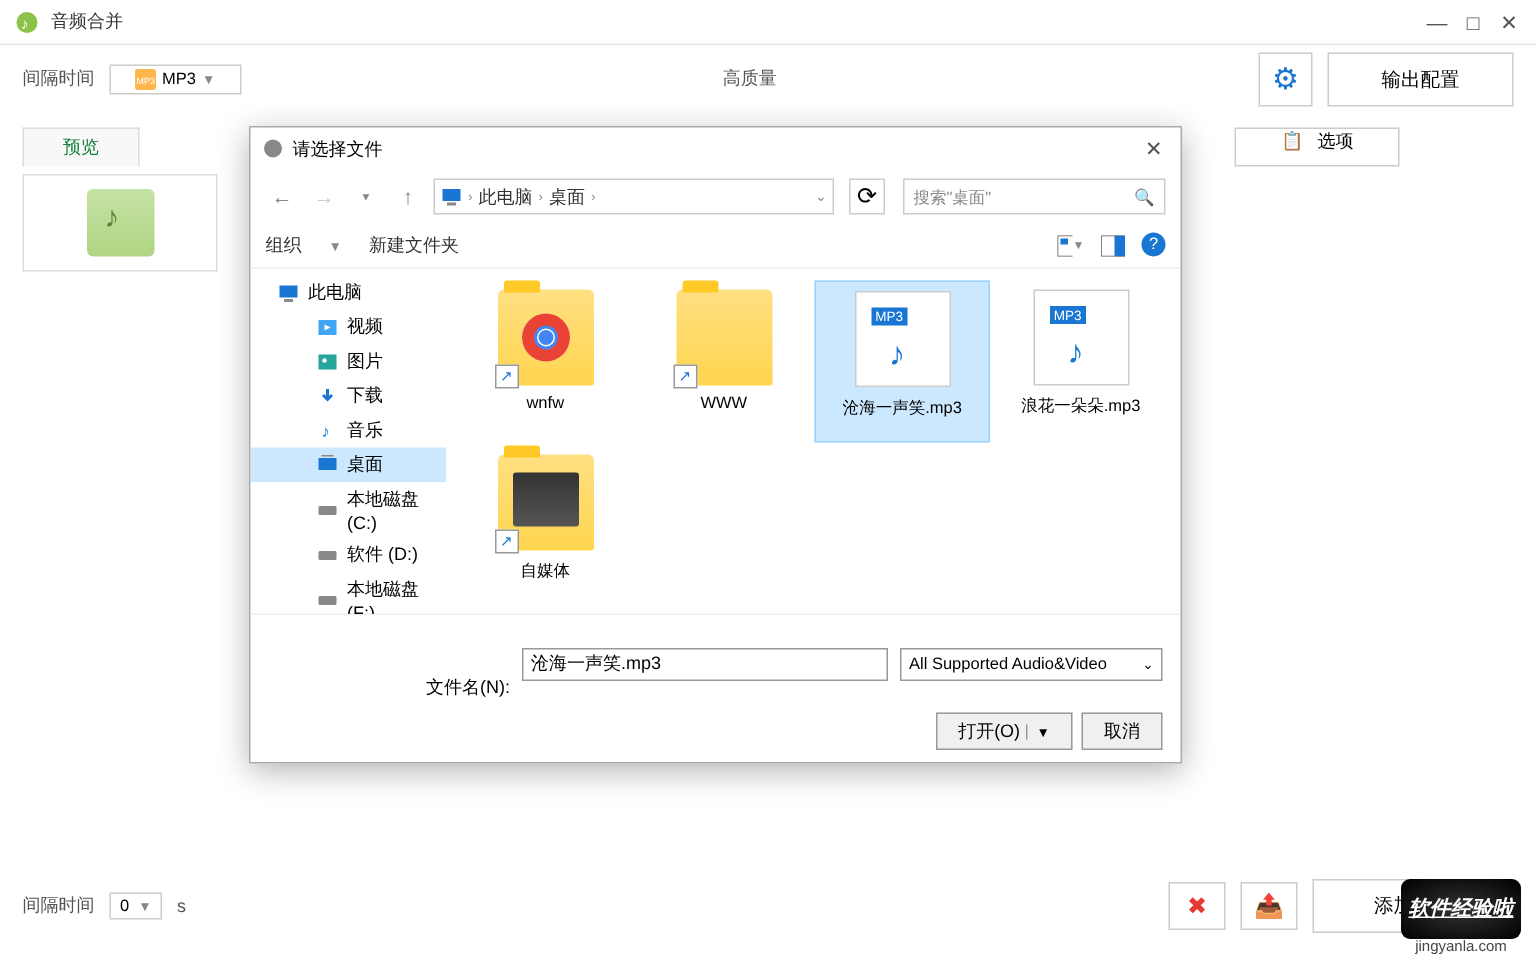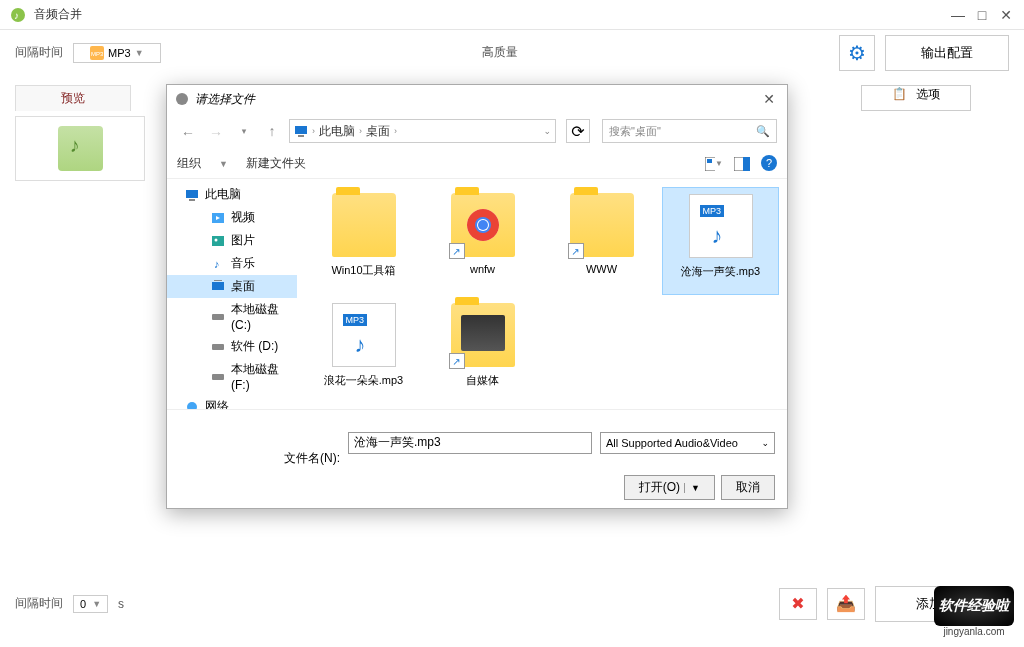--- a/index.html
+++ b/index.html
@@ -13,37 +13,37 @@
 
 .toolbar { height: 45px; display: flex; align-items: center; padding: 0 15px; gap: 10px; }
 .label { font-size: 12px; color: #555; }
 .format-select { display: flex; align-items: center; border: 1px solid #ccc; padding: 2px 16px; font-size: 11px; gap: 4px; cursor: pointer; }
 .quality { flex: 1; text-align: center; font-size: 12px; color: #555; }
 .gear-btn { width: 36px; height: 36px; border: 1px solid #ccc; display: flex; align-items: center; justify-content: center; cursor: pointer; font-size: 20px; color: #1976d2; }
 .output-config { border: 1px solid #ccc; padding: 8px 35px; font-size: 13px; cursor: pointer; }
 
 .main-area { position: relative; padding: 10px 15px; }
 .tabs-row { display: flex; gap: 730px; }
-.tab { padding: 4px 45px; font-size: 12px; color: #7f1d1d; border: 1px solid #ddd; border-bottom: none; background: #f8f8f8; }
+.tab { padding: 4px 26px; font-size: 12px; color: #15803d; border: 1px solid #ddd; border-bottom: none; background: #f8f8f8; }
 .option-btn { border: 1px solid #ccc; padding: 0 30px; font-size: 12px; cursor: pointer; }
 .preview-box { width: 130px; height: 65px; border: 1px solid #ddd; margin-top: 5px; display: flex; align-items: center; justify-content: center; }
 .preview-icon { width: 45px; height: 45px; background: linear-gradient(#c5e1a5, #aed581); border-radius: 4px; position: relative; }
 .preview-icon::before { content: "♪"; position: absolute; top: 8px; left: 12px; color: #558b2f; font-size: 20px; }
 
 .bottom-bar { position: absolute; bottom: 16px; left: 0; right: 0; height: 55px; display: flex; align-items: center; padding: 0 15px; gap: 10px; }
 .interval-input { display: flex; align-items: center; border: 1px solid #ccc; padding: 2px 6px; font-size: 11px; gap: 6px; }
 .bottom-spacer { flex: 1; }
 .icon-btn { width: 38px; height: 32px; border: 1px solid #ccc; display: flex; align-items: center; justify-content: center; cursor: pointer; font-size: 16px; }
 .add-file-btn { border: 1px solid #ccc; padding: 8px 40px; font-size: 13px; cursor: pointer; }
 
 
 .dialog { position: absolute; top: 84px; left: 166px; width: 622px; height: 425px; background: #fff; border: 1px solid #aaa; box-shadow: 0 5px 20px rgba(0,0,0,0.3); display: flex; flex-direction: column; }
 .dlg-title { height: 28px; display: flex; align-items: center; padding: 0 8px; font-size: 12px; }
 .dlg-title .icon { width: 14px; height: 14px; margin-right: 6px; }
-.dlg-title .txt { flex: 1; font-style: italic; }
+.dlg-title .txt { flex: 1; }
 .dlg-close { cursor: pointer; font-size: 14px; color: #555; padding: 0 4px; }
 
 .dlg-nav { height: 36px; display: flex; align-items: center; padding: 0 10px; gap: 6px; }
 .nav-arrow { width: 22px; height: 22px; display: flex; align-items: center; justify-content: center; cursor: pointer; color: #888; font-size: 14px; }
 .addr-bar { flex: 1; display: flex; align-items: center; border: 1px solid #ccc; height: 24px; padding: 0 4px; gap: 4px; font-size: 12px; }
 .addr-seg { color: #333; cursor: pointer; }
 .addr-chev { color: #888; font-size: 9px; }
 .refresh-btn { width: 24px; height: 24px; border: 1px solid #ccc; display: flex; align-items: center; justify-content: center; cursor: pointer; margin-left: 4px; }
 .search-box { width: 175px; border: 1px solid #ccc; height: 24px; display: flex; align-items: center; padding: 0 6px; font-size: 11px; color: #888; margin-left: 6px; }
 .search-box .mag { margin-left: auto; color: #555; }
@@ -75,21 +75,21 @@
 .fname-row { display: flex; align-items: center; gap: 8px; margin-bottom: 8px; }
 .fname-row .lbl { font-size: 12px; white-space: nowrap; margin-left: 105px; margin-top: 32px; }
 .fname-input { flex: 1; border: 1px solid #999; height: 22px; padding: 0 5px; font-size: 12px; }
 .filter-select { width: 175px; border: 1px solid #999; height: 22px; padding: 0 5px; font-size: 11px; display: flex; align-items: center; cursor: pointer; }
 .filter-select .chev { margin-left: auto; }
 .btn-row { display: flex; justify-content: flex-end; gap: 6px; }
 .dlg-btn { border: 1px solid #999; background: #f0f0f0; padding: 3px 14px; font-size: 12px; cursor: pointer; display: flex; align-items: center; gap: 4px; }
 .dlg-btn.split .chev { border-left: 1px solid #999; padding-left: 6px; }
 
 .watermark { position: absolute; bottom: 10px; right: 10px; font-size: 11px; color: #333; text-align: center; }
-.watermark .logo { width: 80px; height: 40px; background: radial-gradient(#333, #000); border-radius: 6px; color: #fff; display: flex; align-items: center; justify-content: center; font-weight: bold; font-style: italic; font-size: 14px; }
+.watermark .logo { width: 80px; height: 40px; background: radial-gradient(#333, #000); border-radius: 6px; color: #fff; display: flex; align-items: center; justify-content: center; font-weight: bold; font-style: italic; font-size: 14px; text-decoration: underline; }
 .watermark .url { color: #444; font-size: 10px; }
 
 svg { display: block; }
 </style>
 </head>
 <body>
 
 <div class="titlebar">
   <svg class="app-icon" viewBox="0 0 16 16">
       <circle cx="8" cy="8" r="7" fill="#8bc34a"></circle>
@@ -226,20 +226,26 @@
         </div>
         <div class="sb-item l2">
           <svg class="sb-icon" viewBox="0 0 14 14">
             <rect x="1" y="2" width="12" height="10" fill="#26a69a"></rect>
             <circle cx="5" cy="6" r="1.5" fill="#fff"></circle>
           </svg>
           <span>图片</span>
         </div>
         <div class="sb-item l2">
           <svg class="sb-icon" viewBox="0 0 14 14">
+            <path d="M7 2 L7 9 M4 6 L7 9 L10 6" stroke="#1976d2" fill="none" stroke-width="2"></path>
+          </svg>
+          <span>下载</span>
+        </div>
+        <div class="sb-item l2">
+          <svg class="sb-icon" viewBox="0 0 14 14">
             <text x="3" y="11" font-size="11" fill="#1976d2">♪</text>
           </svg>
           <span>音乐</span>
         </div>
         <div class="sb-item l2 selected">
           <svg class="sb-icon" viewBox="0 0 14 14">
             <rect x="1" y="2" width="12" height="8" fill="#1976d2"></rect>
             <rect x="3" y="11ież" width="8" height="1" fill="#888"></rect>
           </svg>
           <span>桌面</span>
@@ -263,24 +269,20 @@
           <span>本地磁盘 (F:)</span>
         </div>
         <div class="sb-item">
           <svg class="sb-icon" viewBox="0 0 14 14">
             <circle cx="7" cy="7" r="5" fill="#42a5f5"></circle>
           </svg>
           <span>网络</span>
         </div>
       </div>
     <div class="file-grid" id="filegrid">
-        <div class="file-item">
-          <div class="file-icon folder-icon"></div>
-          <span>Win10工具箱</span>
-        </div>
         <div class="file-item">
           <div class="file-icon folder-icon">
             <svg style="position:absolute;top:14px;left:14px;" width="36" height="36">
               <circle cx="18" cy="18" r="16" fill="#fff"></circle>
               <circle cx="18" cy="18" r="16" fill="#ea4335"></circle>
               <circle cx="18" cy="18" r="8" fill="#4285f4"></circle>
               <circle cx="18" cy="18" r="6" fill="#fff"></circle>
               <circle cx="18" cy="18" r="5" fill="#4285f4"></circle>
             </svg>
             <div class="shortcut-arrow">↗</div>

